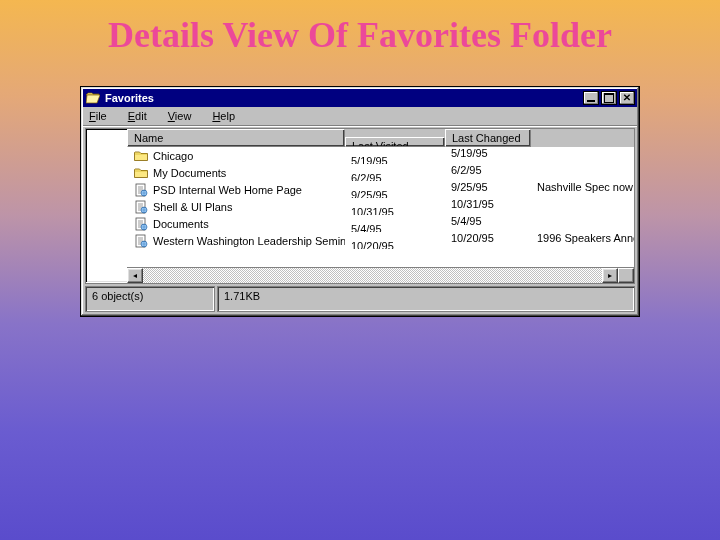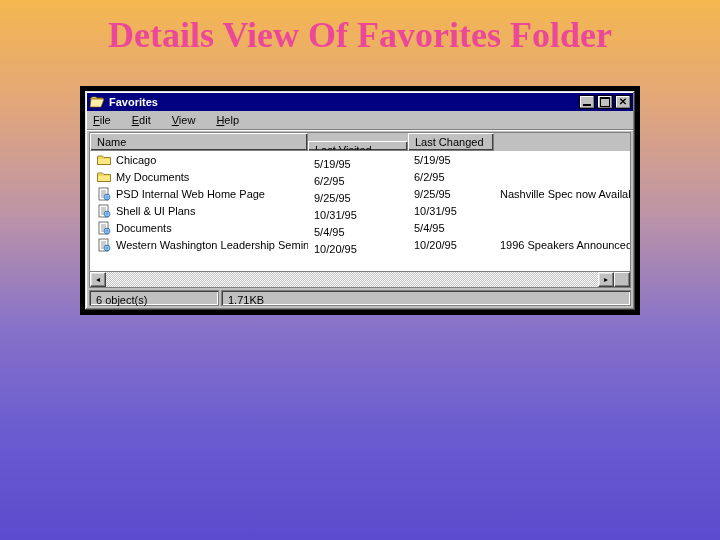--- a/index.html
+++ b/index.html
@@ -19,21 +19,21 @@
     color: #ec4899;
   }
   .window {
     position: absolute;
     left: 80px;
     top: 86px;
     width: 560px;
     font-family: Tahoma, "MS Sans Serif", Arial, sans-serif;
     font-size: 11px;
     background: #c0c0c0;
-    border: 5px solid #000000;
+    border: 1px solid #000000;
     box-shadow: inset -1px -1px 0 #404040, inset 1px 1px 0 #dfdfdf, inset -2px -2px 0 #808080, inset 2px 2px 0 #fff;
     padding: 2px;
   }
   .titlebar {
     background: #000080;
     color: #fff;
     height: 18px;
     display: flex;
     align-items: center;
     padding: 0 2px;
@@ -69,20 +69,21 @@
     color: #000;
     border-bottom: 1px solid #808080;
     box-shadow: 0 1px 0 #fff;
   }
   .menu-item .ul { text-decoration: underline; }
   .content-sunken {
     margin: 2px 2px 0 2px;
     border: 1px solid #808080;
     box-shadow: inset -1px -1px 0 #fff, inset 1px 1px 0 #000, inset -2px -2px 0 #dfdfdf;
     background: #fff;
+    padding-left: 41px;
   }
   .header-row {
     display: flex;
     background: #c0c0c0;
     height: 18px;
   }
   .header-cell {
     border: 1px solid;
     border-color: #fff #808080 #808080 #fff;
     box-shadow: inset -1px -1px 0 #404040;
@@ -94,21 +95,20 @@
   }
   .list-body {
     height: 120px;
     overflow: hidden;
     position: relative;
     background: #fff;
   }
   .row {
     display: flex;
     height: 17px;
-    align-items: center;
     font-size: 11px;
     color: #000;
   }
   .cell {
     padding: 0 6px;
     white-space: nowrap;
     overflow: hidden;
   }
   .cell.name { display: flex; align-items: center; gap: 4px; }
   .row-icon { width: 16px; height: 14px; display:flex; align-items:center; justify-content:center; flex-shrink:0; }
@@ -129,21 +129,21 @@
   }
   .scroll-track {
     flex: 1;
     background: repeating-conic-gradient(#c0c0c0 0 25%, #fff 0 50%) 0 0/2px 2px;
   }
   .scroll-corner { width:16px; height:15px; background:#c0c0c0; border:1px solid; border-color:#fff #404040 #404040 #fff; box-shadow: inset -1px -1px 0 #808080;}
   .statusbar {
     display: flex;
     margin: 2px 2px 2px 2px;
     gap: 2px;
-    height: 16px;
+    height: 26px;
   }
   .status-cell {
     border: 1px solid #808080;
     box-shadow: inset 1px 1px 0 #404040, inset -1px -1px 0 #fff;
     background: #c0c0c0;
     padding: 3px 6px 0 6px;
     font-size: 11px;
     color: #000;
   }
   .col-name { width: 218px; }

